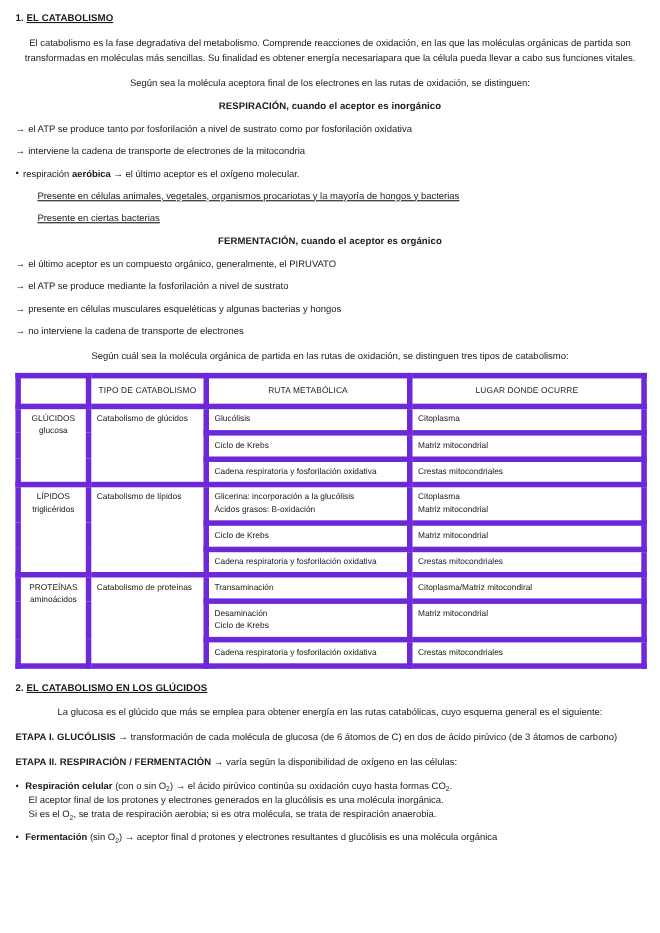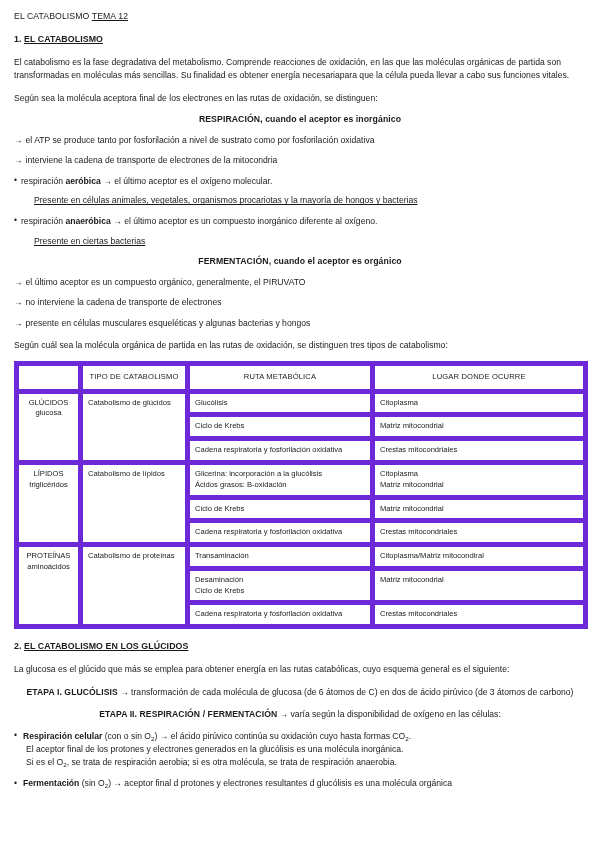--- a/index.html
+++ b/index.html
@@ -36,21 +36,21 @@
     margin: 0 0 10px 0;
     letter-spacing: 0.01em;
   }
   h2.section .num { text-decoration: none; }
   h2.section .ttl { text-decoration: underline; }
 
   p.para {
     margin: 0 0 10px 0;
     font-size: 8.6px;
     line-height: 1.52;
-    text-align: left;
+    text-align: center;
   }
   p.tight { margin-bottom: 9px; }
 
   .subhead {
     font-weight: bold;
     font-size: 8.7px;
     margin: 0 0 9px 0;
     letter-spacing: 0.01em;
     text-align: center;
   }
@@ -80,21 +80,20 @@
     margin: 0 0 9px 0;
     padding-left: 20px;
     font-size: 8.6px;
     text-decoration: underline;
   }
 
   .stage-para {
     margin: 0 0 9px 0;
     font-size: 8.6px;
     line-height: 1.5;
-    text-align: center;
   }
   .stage-para b { font-weight: bold; letter-spacing: 0.01em; }
 
   .bullet-block {
     margin: 0 0 8px 0;
     padding-left: 9px;
     position: relative;
     font-size: 8.6px;
     line-height: 1.52;
   }
@@ -148,24 +147,20 @@
   .col3 { width: 185px; }
   .col4 { width: 213px; }
   .empty-head { border-top-color: #2b2b2b; }
   sub { font-size: 0.72em; vertical-align: baseline; position: relative; top: 2px; }
 </style>
 </head>
 <body>
 
 <div class="page">
 
-  <div class="doc-header">
-    <span>EL CATABOLISMO</span>
-    <span class="underline">TEMA 12</span>
-  </div>
 
   <h2 class="section">
     <span class="num">1.</span>
     <span class="ttl">EL CATABOLISMO</span>
   </h2>
 
   <p class="para">El catabolismo es la fase degradativa del metabolismo. Comprende reacciones de oxidación, en las que las moléculas orgánicas de partida son transformadas en moléculas más sencillas. Su finalidad es obtener energía necesariapara que la célula pueda llevar a cabo sus funciones vitales.</p>
 
   <p class="para tight">Según sea la molécula aceptora final de los electrones en las rutas de oxidación, se distinguen:</p>
 
@@ -176,35 +171,35 @@
   </div>
   <div class="arrow-line">
     <span class="arw">→</span><span>interviene la cadena de transporte de electrones de la mitocondria</span>
   </div>
 
   <div class="bullet-line">
     <span>respiración </span><b>aeróbica</b><span> → el último aceptor es el oxígeno molecular.</span>
   </div>
   <div class="sub-indent">Presente en células animales, vegetales, organismos procariotas y la mayoría de hongos y bacterias</div>
 
-  <div class="bullet-line">
-    <span>respiración </span><b>anaeróbica</b><span> → el último aceptor es un compuesto inorgánico diferente al oxígeno.</span>
-  </div>
   <div class="sub-indent">Presente en ciertas bacterias</div>
 
   <div class="subhead">FERMENTACIÓN, cuando el aceptor es orgánico</div>
 
   <div class="arrow-line">
     <span class="arw">→</span><span>el último aceptor es un compuesto orgánico, generalmente, el PIRUVATO</span>
   </div>
   <div class="arrow-line">
+    <span class="arw">→</span><span>el ATP se produce mediante la fosforilación a nivel de sustrato</span>
+  </div>
+  <div class="arrow-line">
+    <span class="arw">→</span><span>presente en células musculares esqueléticas y algunas bacterias y hongos</span>
+  </div>
+  <div class="arrow-line">
     <span class="arw">→</span><span>no interviene la cadena de transporte de electrones</span>
-  </div>
-  <div class="arrow-line">
-    <span class="arw">→</span><span>presente en células musculares esqueléticas y algunas bacterias y hongos</span>
   </div>
 
   <p class="para tight">Según cuál sea la molécula orgánica de partida en las rutas de oxidación, se distinguen tres tipos de catabolismo:</p>
 
   <table class="cat-table">
     <colgroup>
       <col class="col1">
         <col class="col2">
         <col class="col3">
         <col class="col4">

